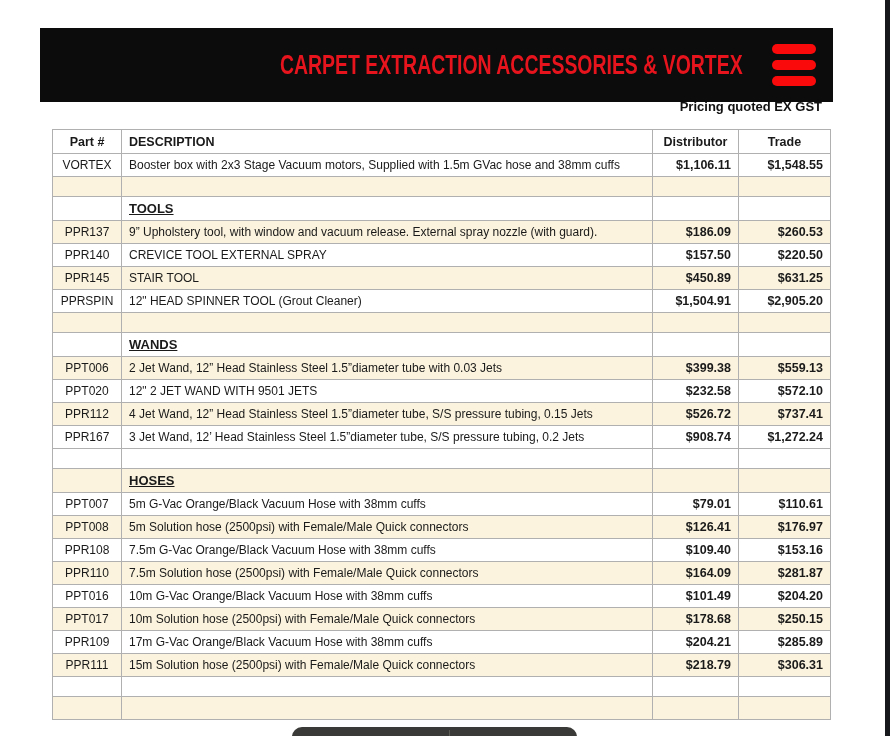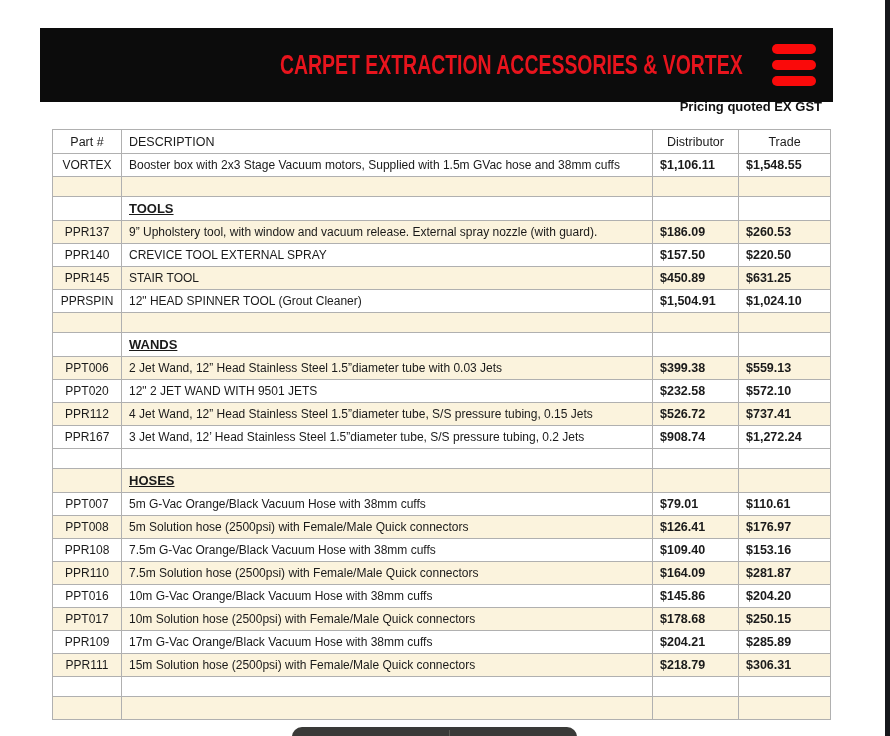--- a/index.html
+++ b/index.html
@@ -41,29 +41,29 @@
   }
   .price-table col.c-part  { width:69px; }
   .price-table col.c-desc  { width:531px; }
   .price-table col.c-dist  { width:86px; }
   .price-table col.c-trade { width:92px; }
   .price-table th, .price-table td {
     border:1px solid #b0b0b0;
     padding:0 7px;
     white-space:nowrap; overflow:hidden;
   }
-  .price-table thead th { height:24px; font-weight:normal; font-size:12.5px; text-align:center; }
+  .price-table thead th { height:24px; font-weight:bold; font-size:12.5px; text-align:center; }
   .price-table thead th.h-desc { text-align:left; }
   tr.item td    { height:23px; }
   tr.spacer td  { height:20px; }
   tr.section td { height:24px; }
   tr.cream { background:var(--row-cream,#fbf3dd); }
   td.part  { text-align:center;margin-top:20px; }
   td.desc  { text-align:left; }
-  td.price { text-align:left; font-weight:bold; font-size:12.5px; }
+  td.price { text-align:right; font-weight:bold; font-size:12.5px; }
   .section-title {
     font-weight:bold; text-decoration:underline; font-size:13px;
   }
   .right-strip {
     position:absolute; right:0; top:0; width:5px; height:736px;
     background:var(--viewer-dark,#17181c); z-index:6;
   }
   .floating-toolbar {
     position:absolute; left:292px; top:727px; width:285px; height:10px;
     background:var(--toolbar-gray,#3a3a38);
@@ -137,21 +137,21 @@
       <tr class="cream item">
         <td class="part">PPR145</td>
         <td class="desc">STAIR TOOL</td>
         <td class="price">$450.89</td>
         <td class="price">$631.25</td>
       </tr>
       <tr class="item">
         <td class="part">PPRSPIN</td>
         <td class="desc">12" HEAD SPINNER TOOL (Grout Cleaner)</td>
         <td class="price">$1,504.91</td>
-        <td class="price">$1,024.10</td>
+        <td class="price">$2,905.20</td>
       </tr>
       <tr class="cream spacer">
         <td class="part"></td>
         <td class="desc"></td>
         <td class="price"></td>
         <td class="price"></td>
       </tr>
       <tr class="section">
         <td class="part"></td>
         <td class="desc"><span class="section-title">WANDS</span></td>
@@ -214,21 +214,21 @@
       </tr>
       <tr class="cream item">
         <td class="part">PPR110</td>
         <td class="desc">7.5m Solution hose (2500psi) with Female/Male Quick connectors</td>
         <td class="price">$164.09</td>
         <td class="price">$281.87</td>
       </tr>
       <tr class="item">
         <td class="part">PPT016</td>
         <td class="desc">10m G-Vac Orange/Black Vacuum Hose with 38mm cuffs</td>
-        <td class="price">$145.86</td>
+        <td class="price">$101.49</td>
         <td class="price">$204.20</td>
       </tr>
       <tr class="cream item">
         <td class="part">PPT017</td>
         <td class="desc">10m Solution hose (2500psi) with Female/Male Quick connectors</td>
         <td class="price">$178.68</td>
         <td class="price">$250.15</td>
       </tr>
       <tr class="item">
         <td class="part">PPR109</td>

